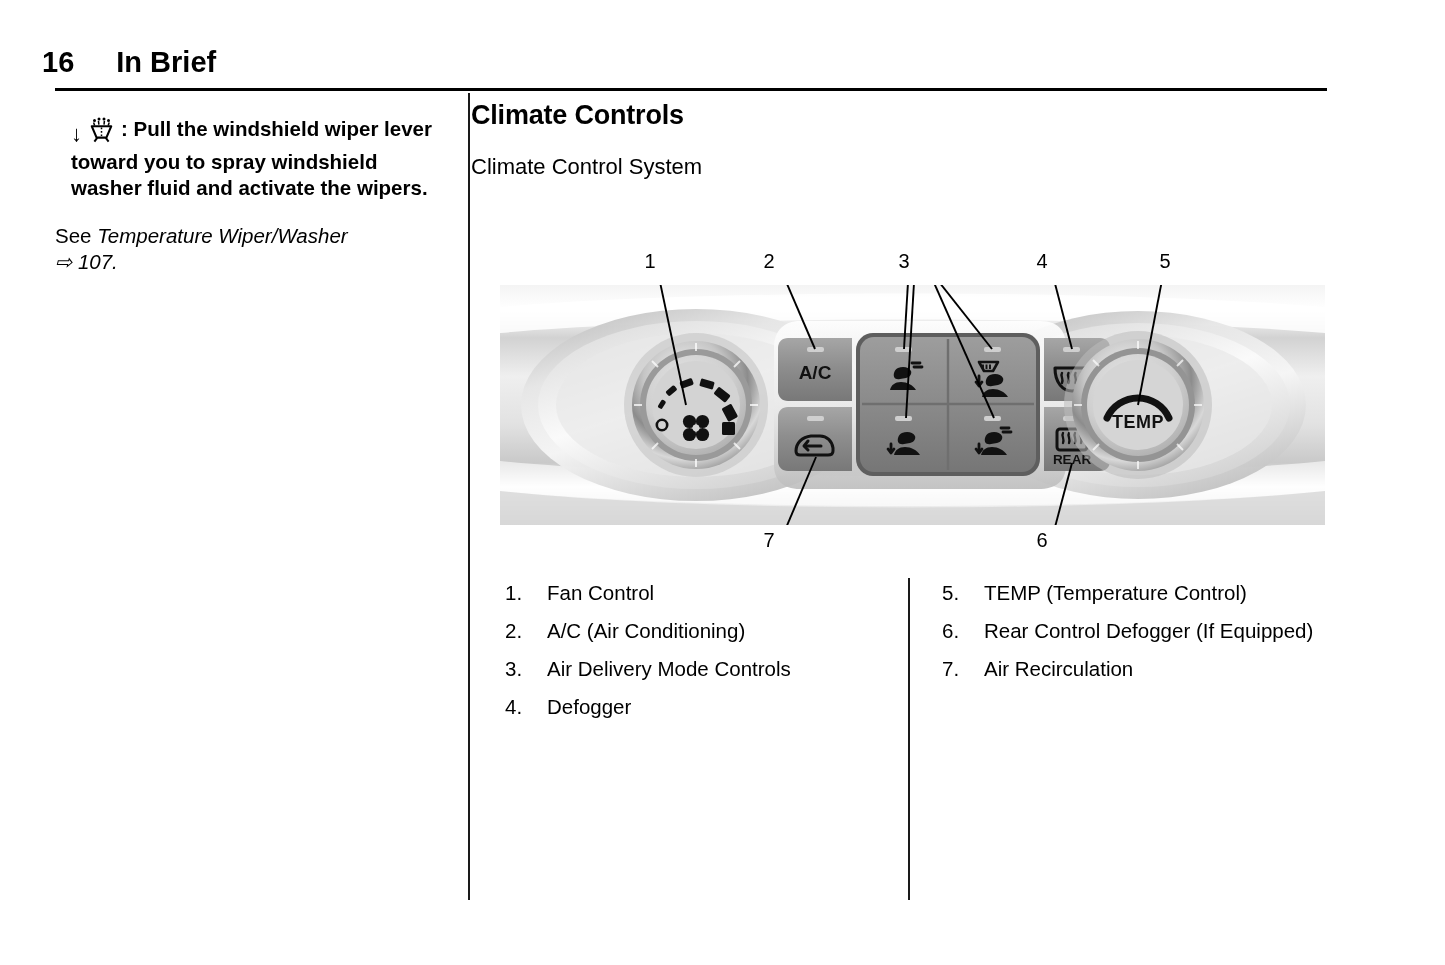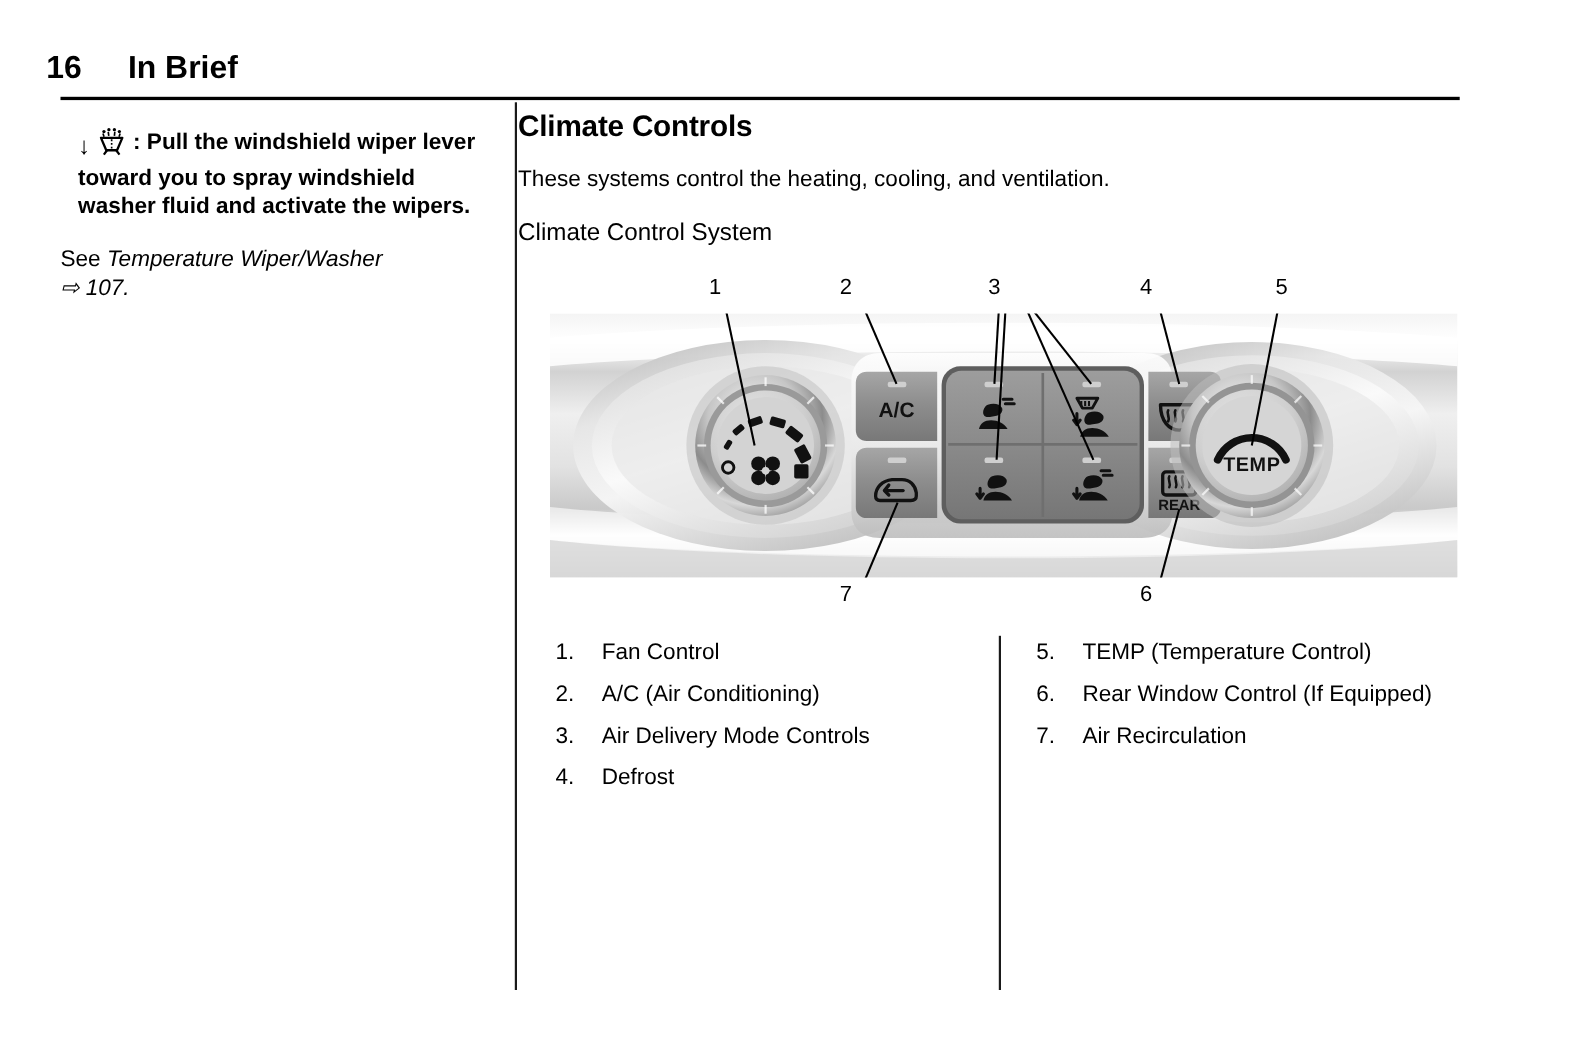--- a/index.html
+++ b/index.html
@@ -204,21 +204,20 @@
   </p>
   <p class="see-para">
     <span>See </span><span class="it">Temperature Wiper/Washer</span><br>
     <span class="it">⇨</span>
     <span class="it">107</span><span class="it">.</span>
   </p>
 </div>
 
 <div class="right-col">
   <h1 class="climate-title">Climate Controls</h1>
-  <p class="climate-intro">These systems control the heating, cooling, and ventilation.</p>
   <h2 class="climate-sub">Climate Control System</h2>
 </div>
 
 <div class="figure">
 
   <div class="callout" style="left:142px;  top:0px;">1</div>
   <div class="callout" style="left:261px;  top:0px;">2</div>
   <div class="callout" style="left:396px;  top:0px;">3</div>
   <div class="callout" style="left:534px;  top:0px;">4</div>
   <div class="callout" style="left:657px;  top:0px;">5</div>
@@ -467,30 +466,30 @@
   <div class="num-item">
     <span class="num">2.</span>
     <span class="txt">A/C (Air Conditioning)</span>
   </div>
   <div class="num-item">
     <span class="num">3.</span>
     <span class="txt">Air Delivery Mode Controls</span>
   </div>
   <div class="num-item">
     <span class="num">4.</span>
-    <span class="txt">Defrost</span>
+    <span class="txt">Defogger</span>
   </div>
 </div>
 
 <div class="list-right">
   <div class="num-item">
     <span class="num">5.</span>
     <span class="txt">TEMP (Temperature Control)</span>
   </div>
   <div class="num-item">
     <span class="num">6.</span>
-    <span class="txt">Rear Window Control (If Equipped)</span>
+    <span class="txt">Rear Control Defogger (If Equipped)</span>
   </div>
   <div class="num-item">
     <span class="num">7.</span>
     <span class="txt">Air Recirculation</span>
   </div>
 </div>
 
 </body></html>

